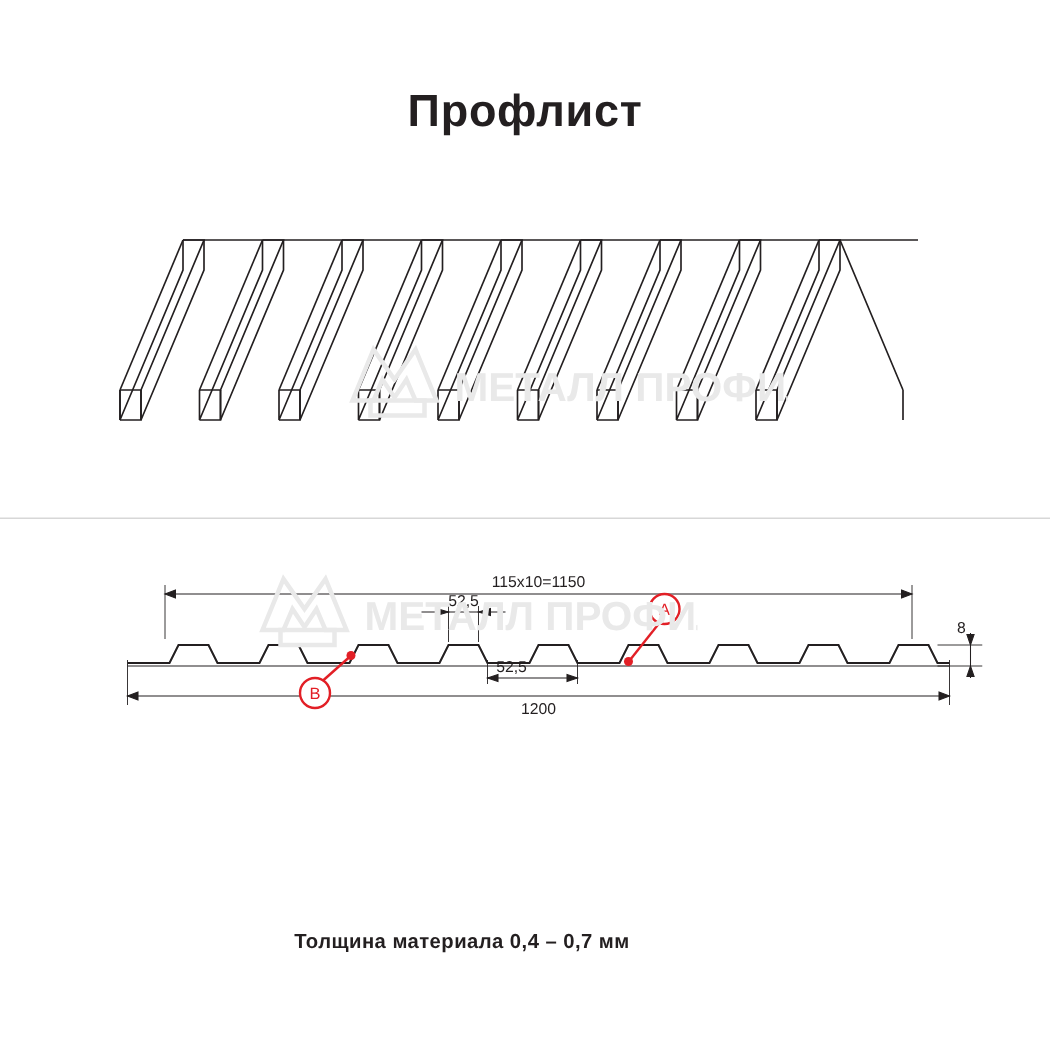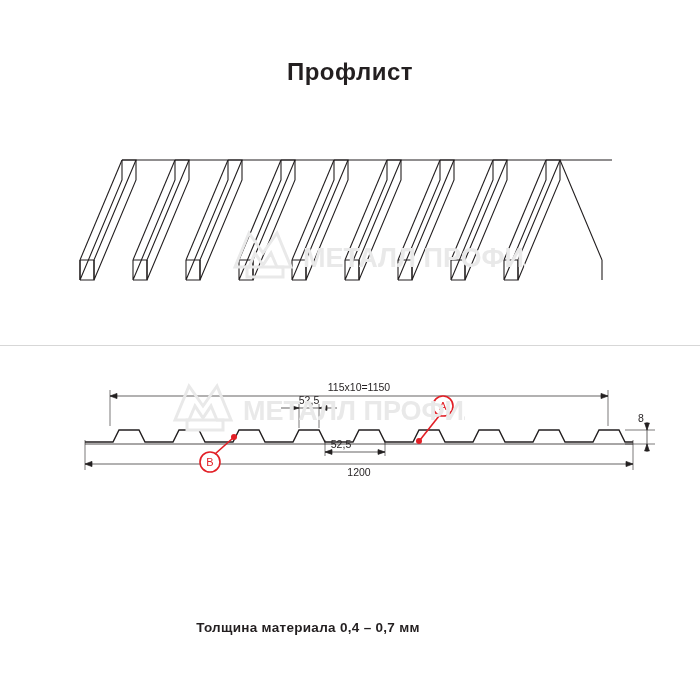--- a/index.html
+++ b/index.html
@@ -18,21 +18,21 @@
   .page {
     position: absolute;
     inset: 0;
   }
   .title {
     position: absolute;
     top: 58px;
     left: 0;
     width: 700px;
     text-align: center;
-    font-size: 24px;
+    font-size: 30px;
     font-weight: bold;
     letter-spacing: 0.5px;
     color: #231f20;
   }
   .subtitle {
     position: absolute;
     top: 101px;
     left: 0;
     width: 700px;
     text-align: center;

